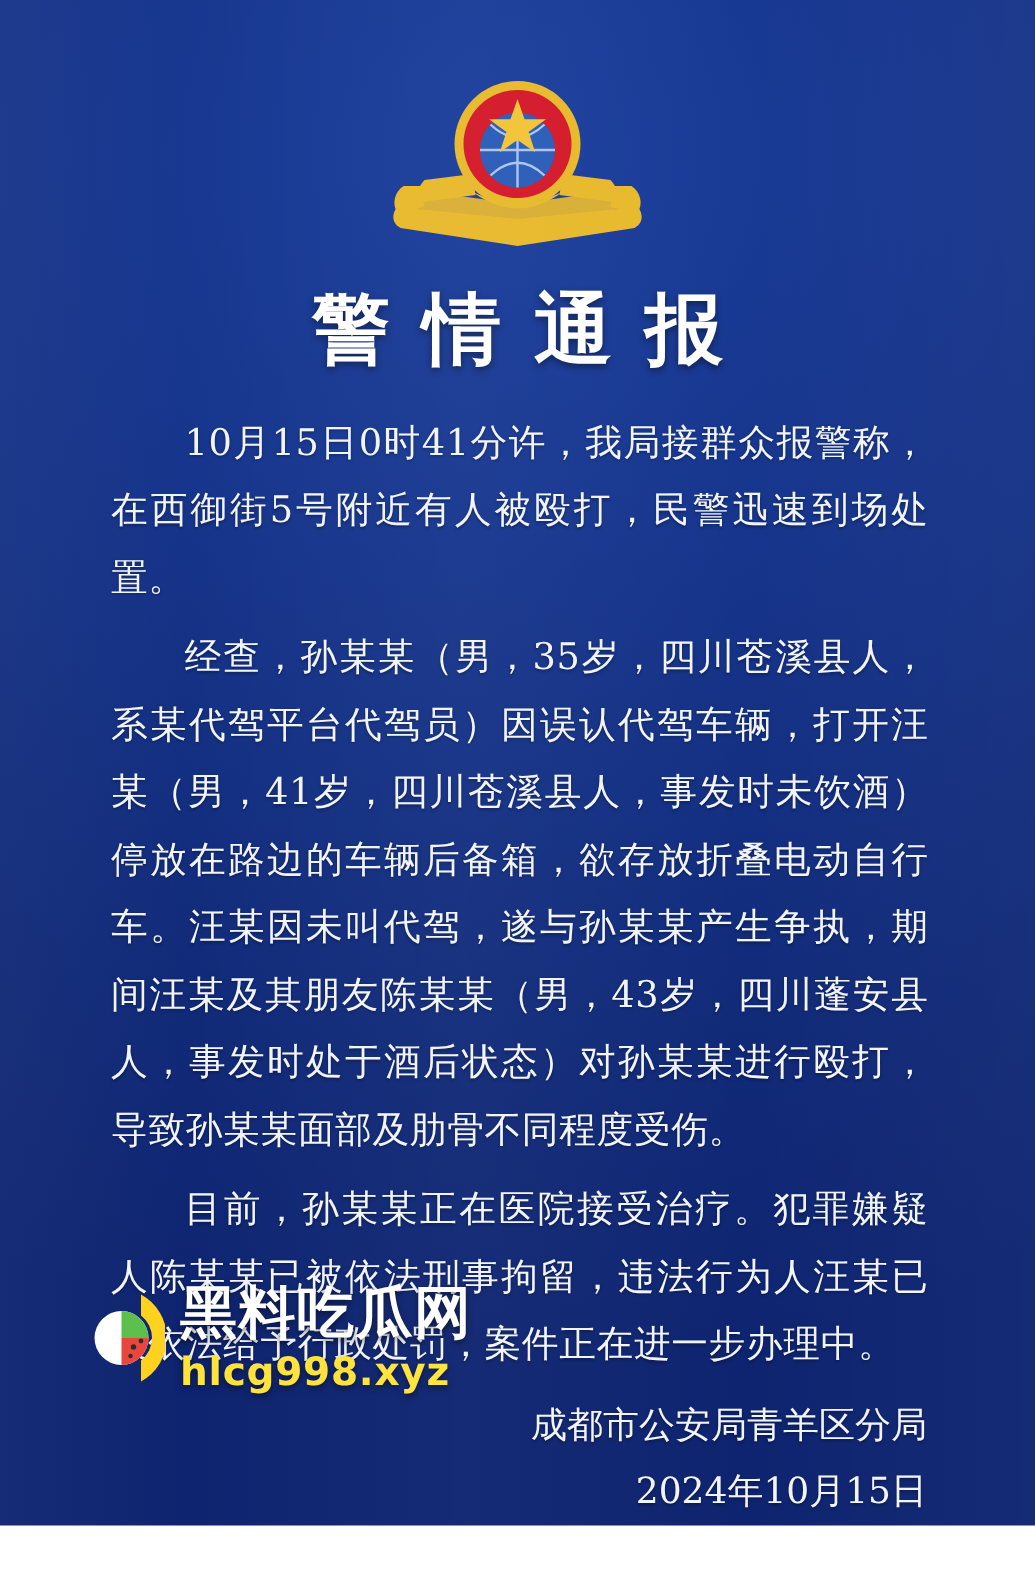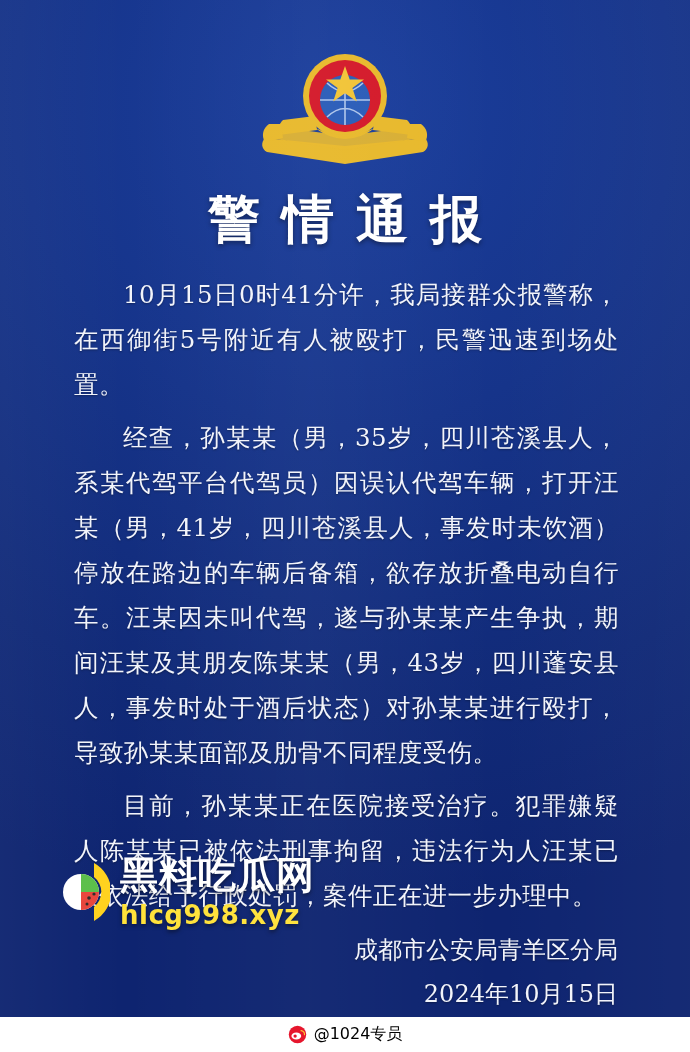--- a/index.html
+++ b/index.html
@@ -205,23 +205,14 @@
       </div>
     </div>
 
     <div id="signature">
       <div>成都市公安局青羊区分局</div>
       <div>2024年10月15日</div>
     </div>
 
   </div>
 
-  <div id="footer">
-    <svg id="weibo-icon" width="19" height="19" viewBox="0 0 24 24">
-      <circle cx="12" cy="12" r="11" fill="#e6162d"></circle>
-      <ellipse cx="10.5" cy="14" rx="6.2" ry="4.4" fill="#ffffff"></ellipse>
-      <circle cx="9" cy="14" r="2.1" fill="#e6162d"></circle>
-      <path d="M16.5 7.2 a4.6 4.6 0 0 1 4.3 5.1" stroke="#ffcc33" stroke-width="1.5" fill="none" stroke-linecap="round"></path>
-    </svg>
-    <span>@1024专员</span>
-  </div>
 
 </div>
 
 </body></html>

